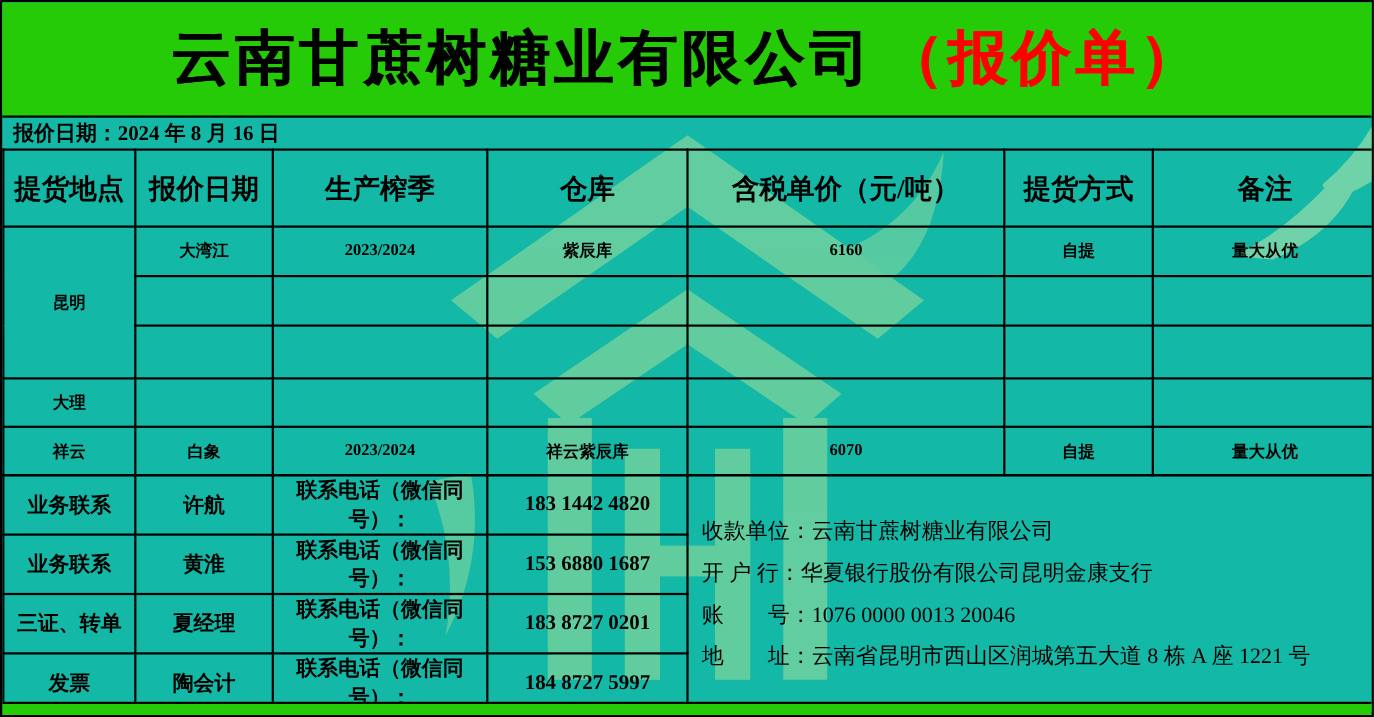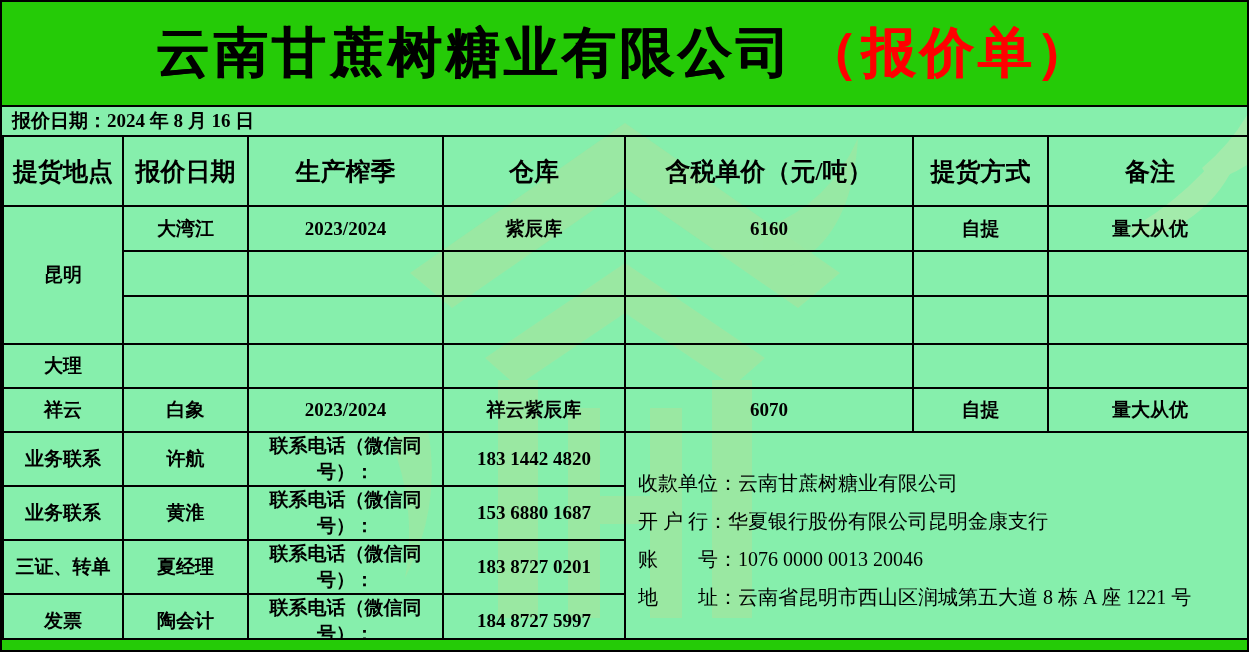--- a/index.html
+++ b/index.html
@@ -1,18 +1,18 @@
 <!DOCTYPE html>
 <html><head>
 <meta charset="utf-8">
 <style>
   html,body{margin:0;padding:0;background:#888;}
   #canvas{
     width:1249px;height:652px;box-sizing:border-box;
-    position:relative;background:#86efac;overflow:hidden;
+    position:relative;background:#14b8a6;overflow:hidden;
     border:2px solid #000;
     font-family:"Liberation Serif","DejaVu Serif",serif;
     color:#000;
   }
   
   .banner{
     height:105px;box-sizing:border-box;
     background:#25cb07;border-bottom:2px solid #000;
     display:flex;align-items:center;justify-content:center;
     position:relative;z-index:2;
@@ -29,21 +29,21 @@
     display:flex;align-items:center;justify-content:space-between;
     padding:0 10px;font-size:19px;font-weight:700;
     position:relative;z-index:2;
   }
   
   table{border-collapse:collapse;table-layout:fixed;width:100%;
         position:relative;z-index:1;background:transparent;}
   td,th{border:2px solid #000;text-align:center;vertical-align:middle;
         font-weight:700;padding:0;overflow:hidden;background:transparent;}
   .quote th{font-size:25px;}
-  .quote td{font-size:19px;}
+  .quote td{font-size:15px;}
   .quote tr.head{height:70px;}
   .quote tr.r0{height:45px;}
   .quote tr.r1{height:45px;}
   .quote tr.r2{height:48px;}
   .quote tr.r3{height:44px;}
   .quote tr.r4{height:44px;}
   .contacts{margin-top:-2px;}
   .contacts td{font-size:19px;}
   .contacts tr.c0,.contacts tr.c1,.contacts tr.c2{height:38px;}
   .contacts tr.c3{height:50px;}

